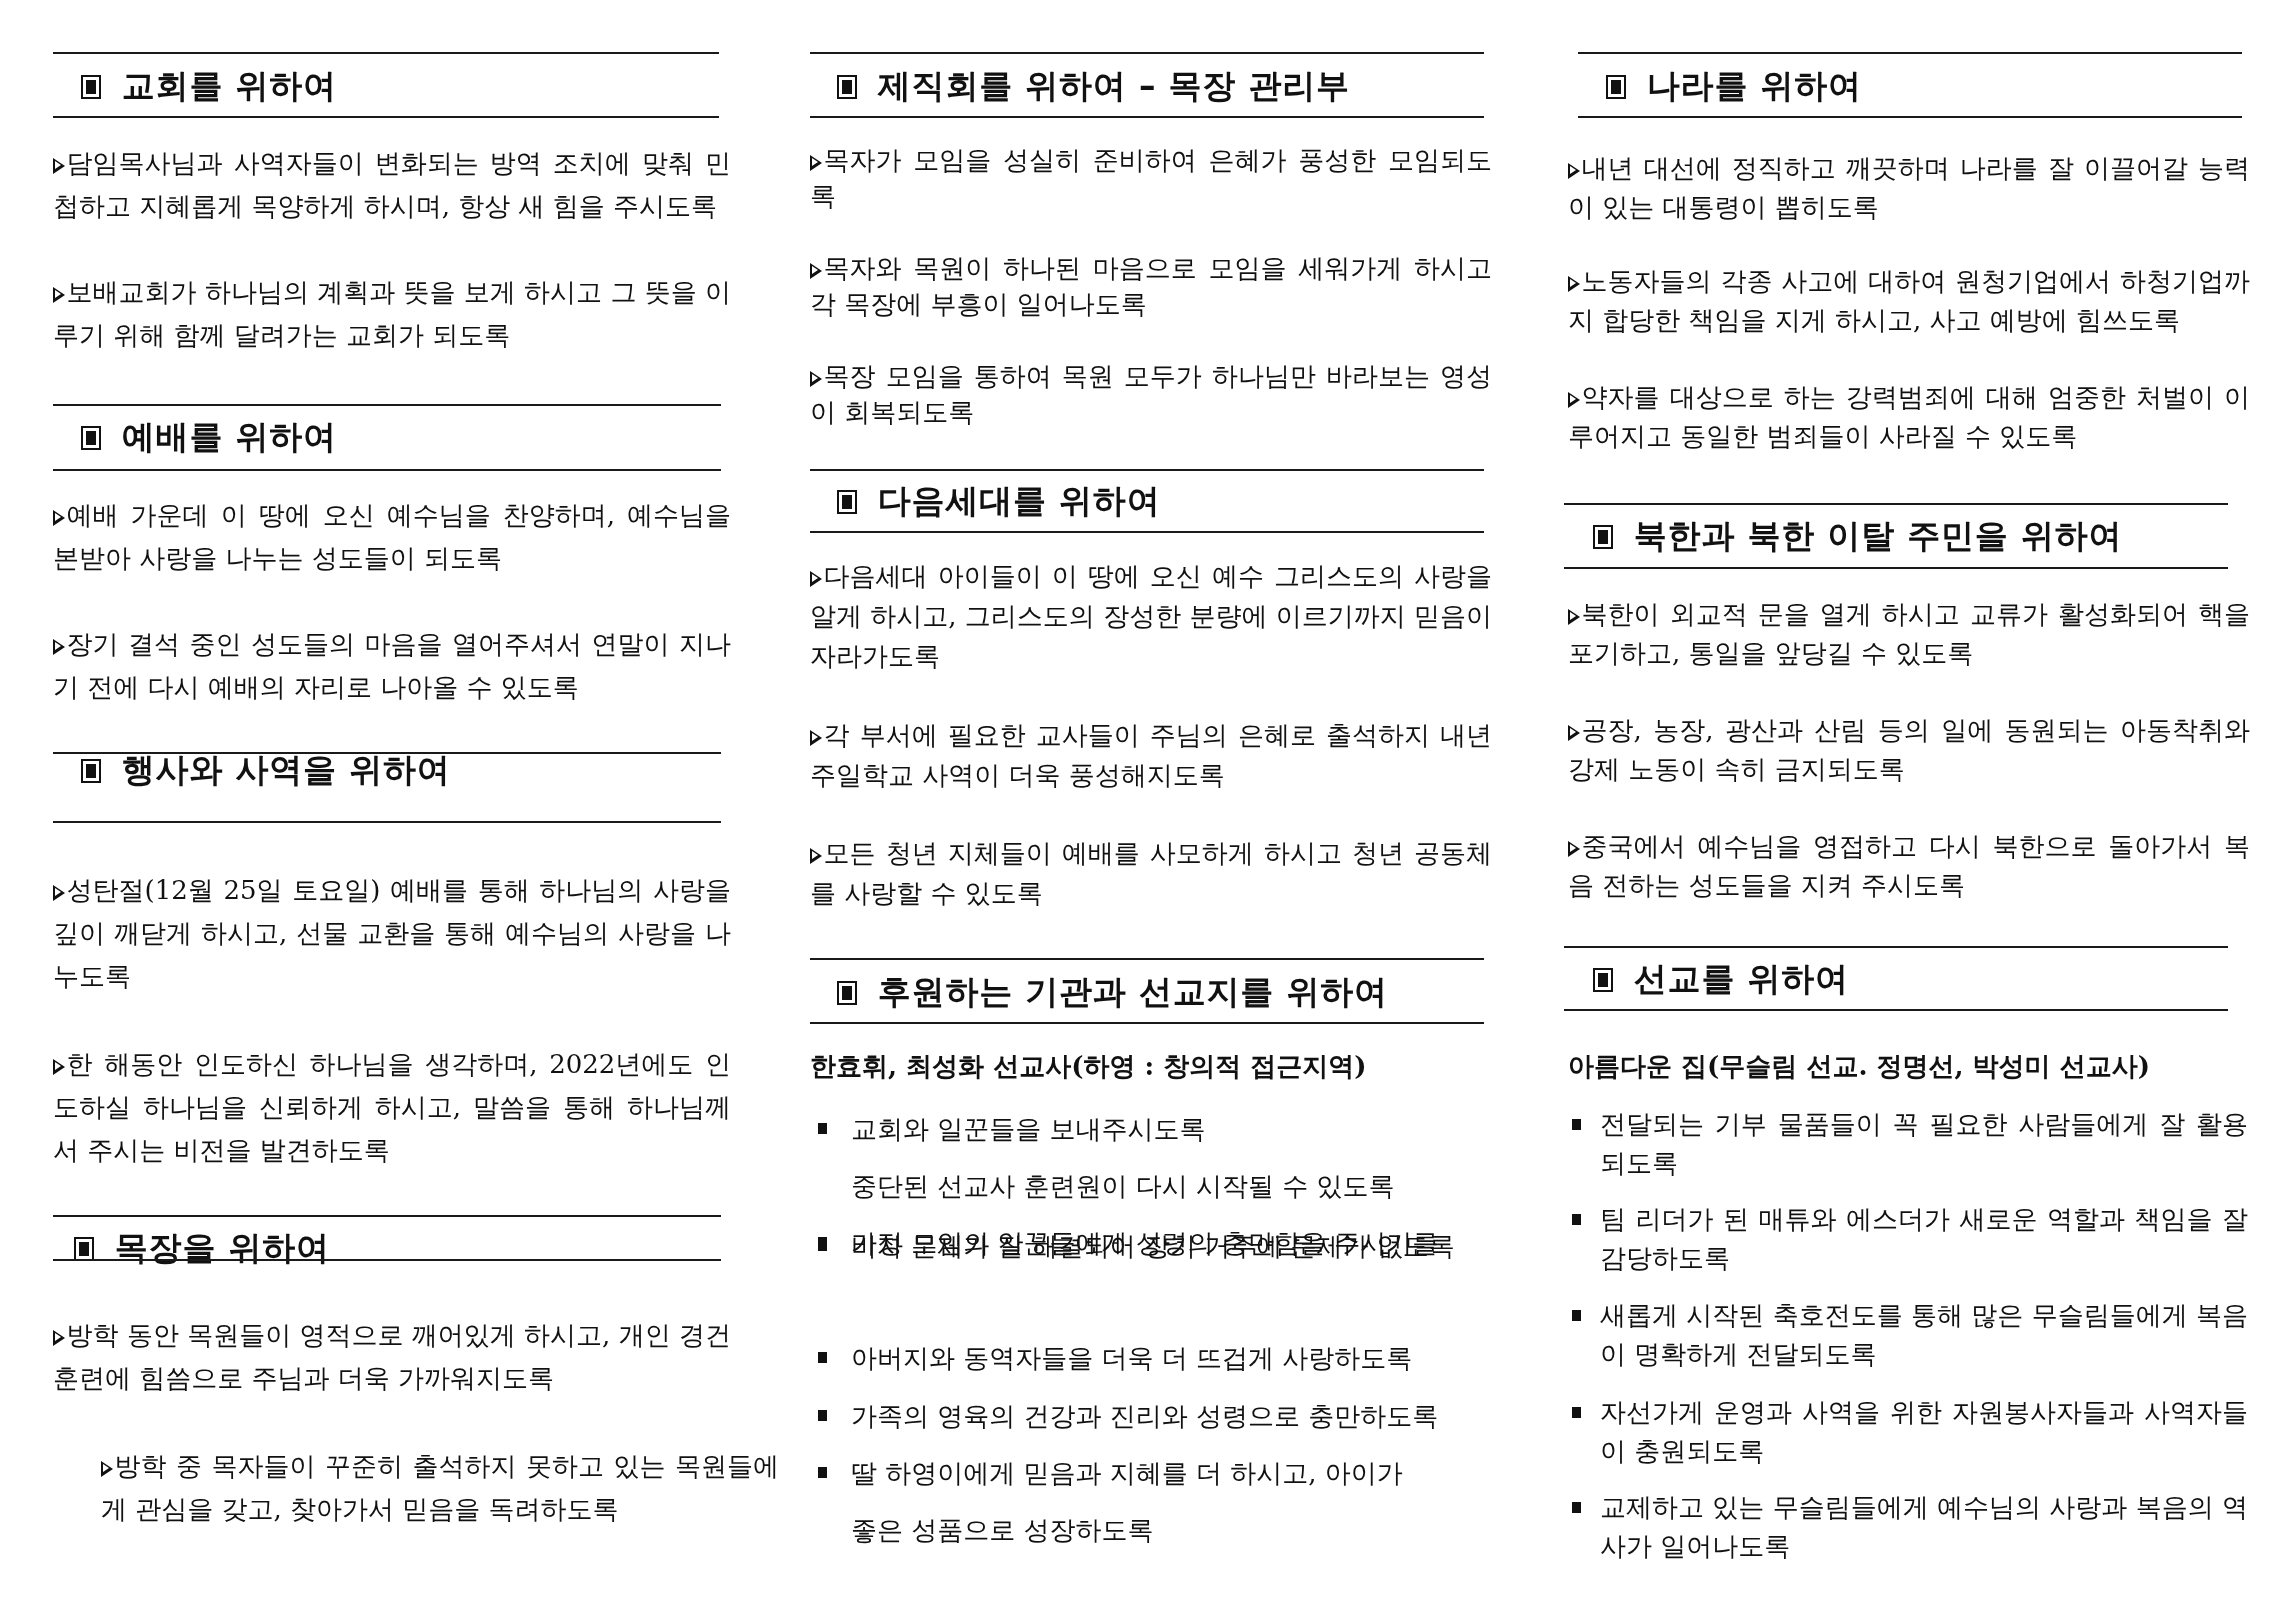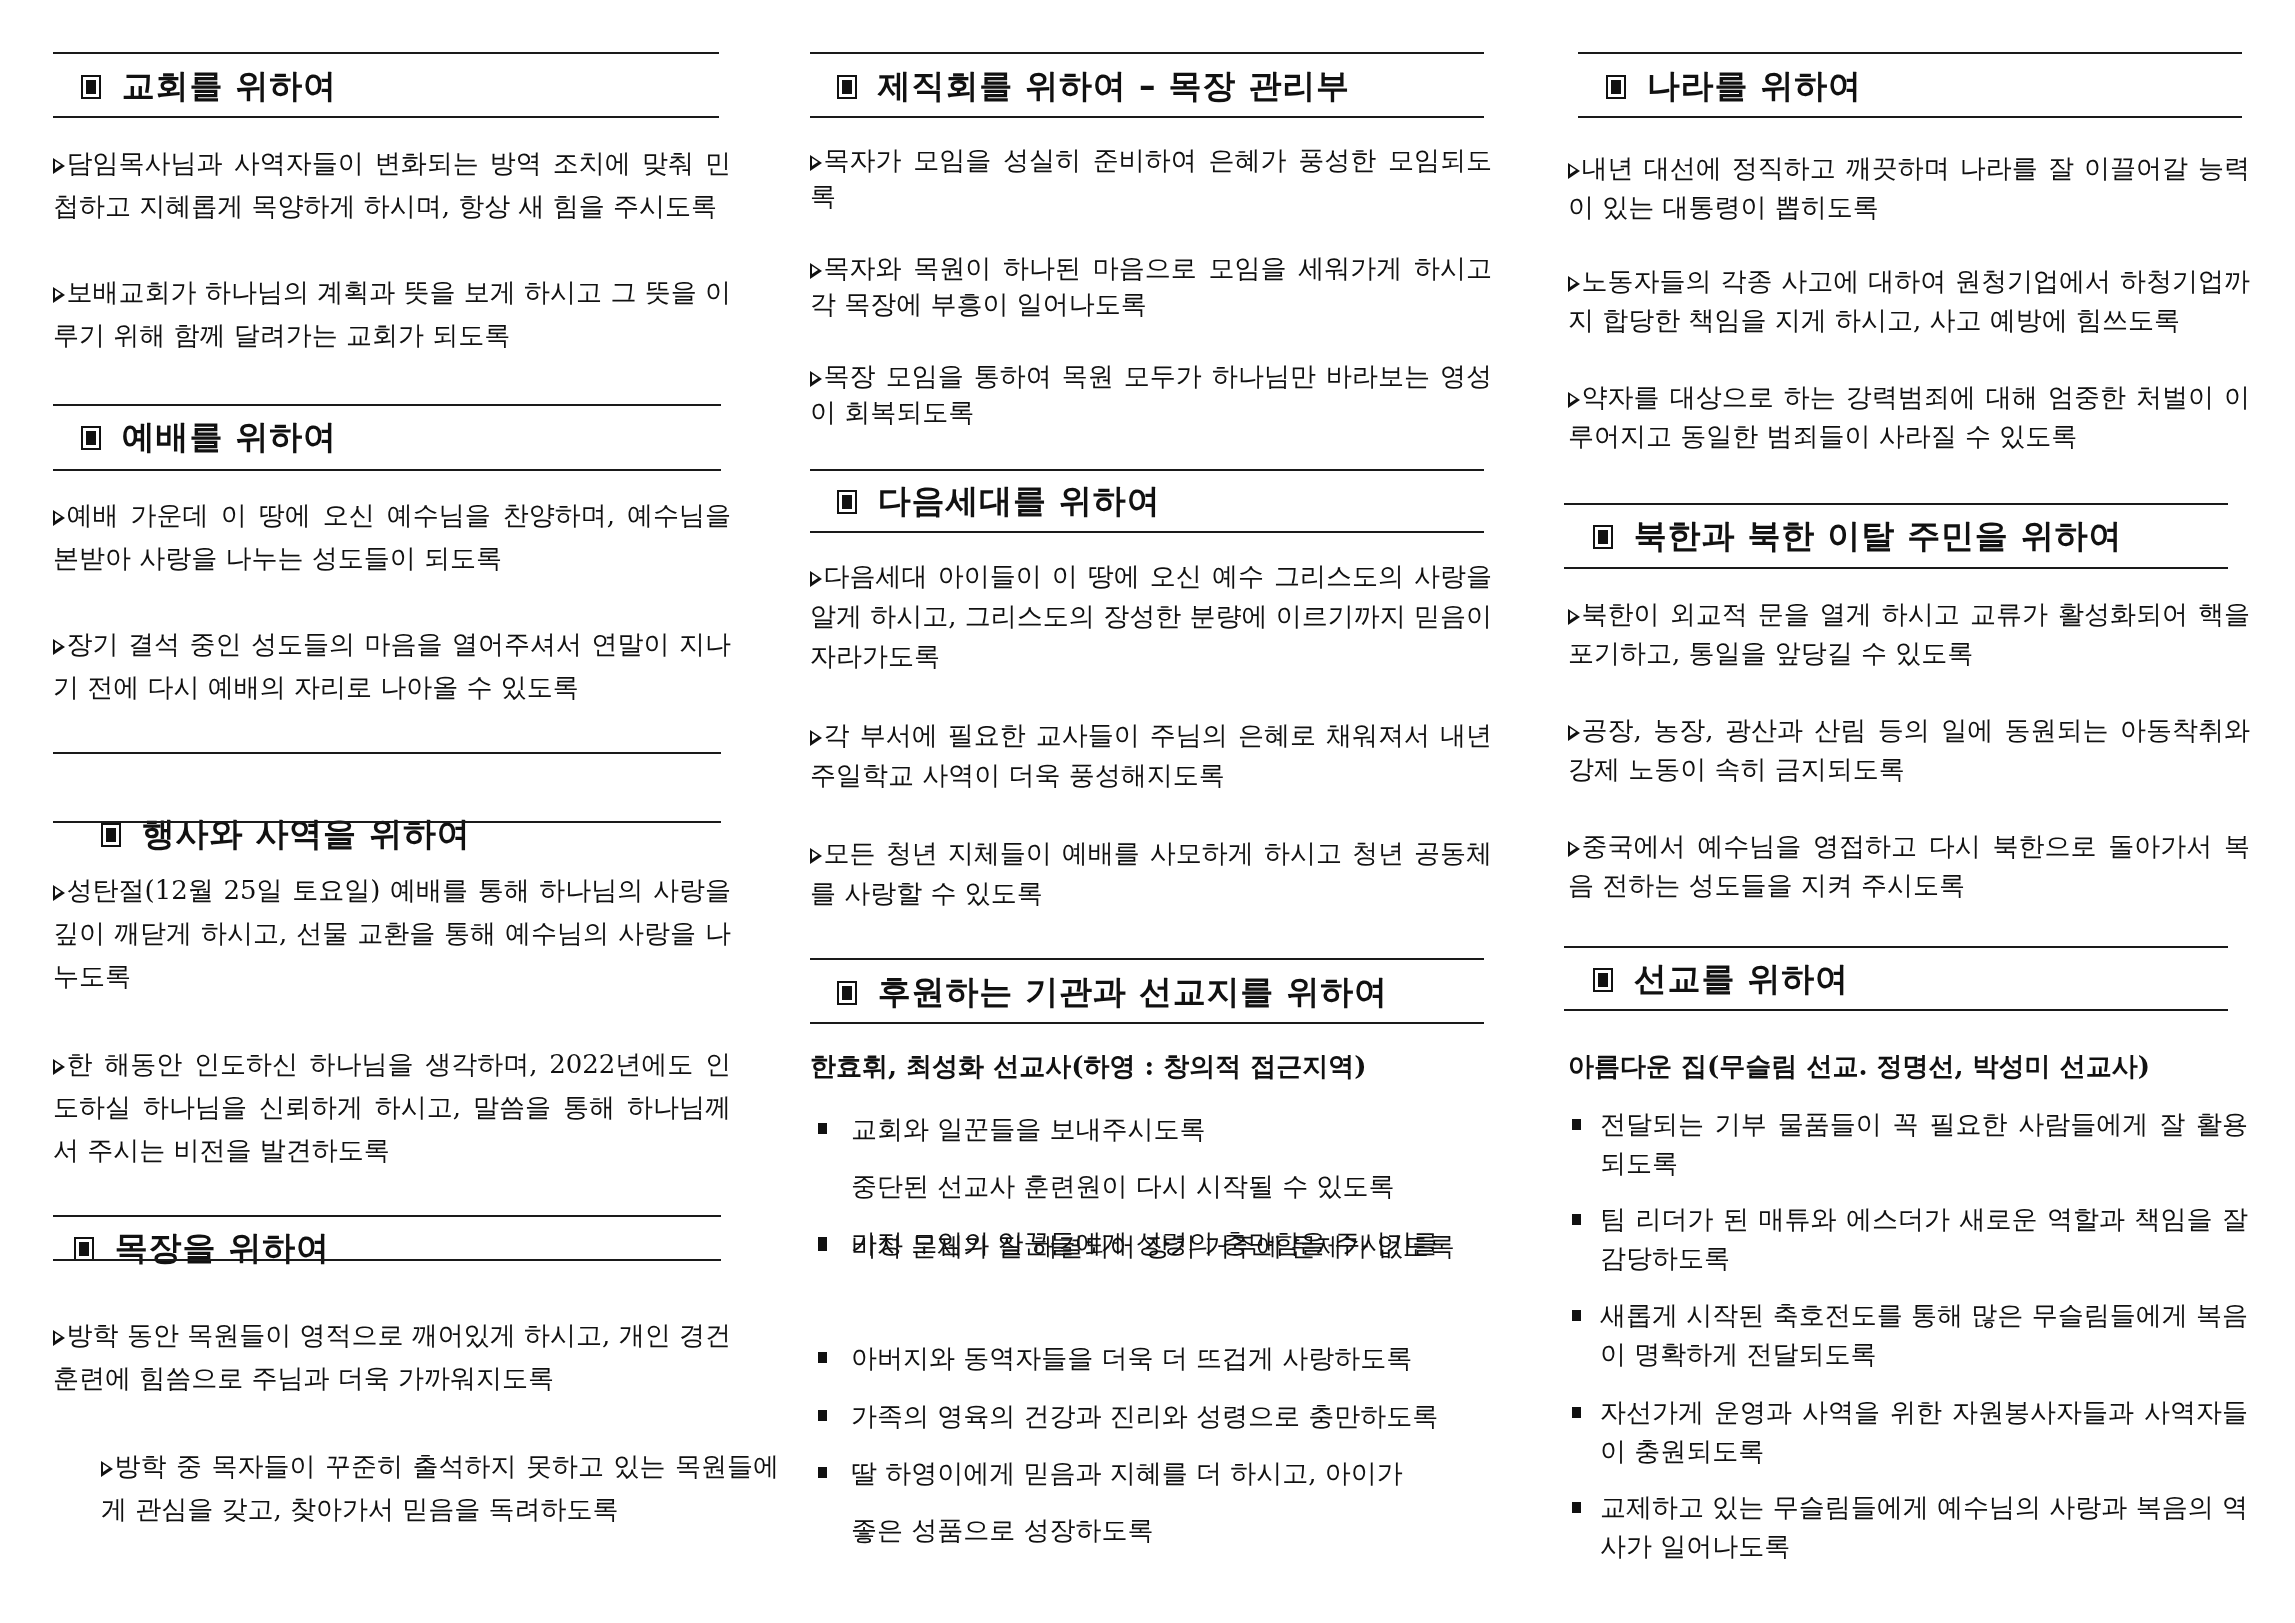--- a/index.html
+++ b/index.html
@@ -29,21 +29,21 @@
   <div class="p" style="left:53px;top:142px;width:678px;"><span class="tri"></span><span>담임목사님과 사역자들이 변화되는 방역 조치에 맞춰 민첩하고 지혜롭게 목양하게 하시며, 항상 새 힘을 주시도록</span></div>
   <div class="p" style="left:53px;top:271px;width:678px;"><span class="tri"></span><span>보배교회가 하나님의 계획과 뜻을 보게 하시고 그 뜻을 이루기 위해 함께 달려가는 교회가 되도록</span></div>
 
   <div class="rule" style="left:53px;top:404px;width:668px;"></div>
   <div class="hdr" style="left:81px;top:417px;"><span class="box"></span><span>예배를 위하여</span></div>
   <div class="rule" style="left:53px;top:469px;width:668px;"></div>
   <div class="p" style="left:53px;top:494px;width:678px;"><span class="tri"></span><span>예배 가운데 이 땅에 오신 예수님을 찬양하며, 예수님을 본받아 사랑을 나누는 성도들이 되도록</span></div>
   <div class="p" style="left:53px;top:623px;width:678px;"><span class="tri"></span><span>장기 결석 중인 성도들의 마음을 열어주셔서 연말이 지나기 전에 다시 예배의 자리로 나아올 수 있도록</span></div>
 
   <div class="rule" style="left:53px;top:752px;width:668px;"></div>
-  <div class="hdr" style="left:81px;top:814px;margin-left:20px;"><span class="box"></span><span>행사와 사역을 위하여</span></div>
+  <div class="hdr" style="left:81px;top:750px;"><span class="box"></span><span>행사와 사역을 위하여</span></div>
   <div class="rule" style="left:53px;top:821px;width:668px;"></div>
   <div class="p" style="left:53px;top:869px;width:678px;"><span class="tri"></span><span>성탄절(12월 25일 토요일) 예배를 통해 하나님의 사랑을 깊이 깨닫게 하시고, 선물 교환을 통해 예수님의 사랑을 나누도록</span></div>
   <div class="p" style="left:53px;top:1043px;width:678px;"><span class="tri"></span><span>한 해동안 인도하신 하나님을 생각하며, 2022년에도 인도하실 하나님을 신뢰하게 하시고, 말씀을 통해 하나님께서 주시는 비전을 발견하도록</span></div>
 
   <div class="rule" style="left:53px;top:1215px;width:668px;"></div>
   <div class="hdr" style="left:74px;top:1228px;"><span class="box"></span><span>목장을 위하여</span></div>
   <div class="rule" style="left:53px;top:1258px;width:668px;opacity:0;"></div>
   <div class="rule" style="left:53px;top:1259px;width:668px;"></div>
   <div class="p" style="left:53px;top:1314px;width:678px;"><span class="tri"></span><span>방학 동안 목원들이 영적으로 깨어있게 하시고, 개인 경건 훈련에 힘씀으로 주님과 더욱 가까워지도록</span></div>
   <div class="p" style="left:53px;top:1445px;width:678px;margin-left:48px;"><span class="tri"></span><span>방학 중 목자들이 꾸준히 출석하지 못하고 있는 목원들에게 관심을 갖고, 찾아가서 믿음을 독려하도록</span></div>
@@ -55,21 +55,21 @@
   <div class="hdr" style="left:837px;top:66px;"><span class="box"></span><span>제직회를 위하여 – 목장 관리부</span></div>
   <div class="rule" style="left:810px;top:116px;width:674px;"></div>
   <div class="p" style="left:810px;top:142px;width:682px;line-height:36px;"><span class="tri"></span><span>목자가 모임을 성실히 준비하여 은혜가 풍성한 모임되도록</span></div>
   <div class="p" style="left:810px;top:250px;width:682px;line-height:36px;"><span class="tri"></span><span>목자와 목원이 하나된 마음으로 모임을 세워가게 하시고 각 목장에 부흥이 일어나도록</span></div>
   <div class="p" style="left:810px;top:358px;width:682px;line-height:36px;"><span class="tri"></span><span>목장 모임을 통하여 목원 모두가 하나님만 바라보는 영성이 회복되도록</span></div>
 
   <div class="rule" style="left:810px;top:469px;width:674px;"></div>
   <div class="hdr" style="left:837px;top:481px;"><span class="box"></span><span>다음세대를 위하여</span></div>
   <div class="rule" style="left:810px;top:531px;width:674px;"></div>
   <div class="p" style="left:810px;top:556px;width:682px;line-height:40px;"><span class="tri"></span><span>다음세대 아이들이 이 땅에 오신 예수 그리스도의 사랑을 알게 하시고, 그리스도의 장성한 분량에 이르기까지 믿음이 자라가도록</span></div>
-  <div class="p" style="left:810px;top:715px;width:682px;line-height:40px;"><span class="tri"></span><span>각 부서에 필요한 교사들이 주님의 은혜로 채워져서 내년 주일학교 사역이 더욱 풍성해지도록</span></div>
+  <div class="p" style="left:810px;top:715px;width:682px;line-height:40px;"><span class="tri"></span><span>각 부서에 필요한 교사들이 주님의 은혜로 출석하지 내년 주일학교 사역이 더욱 풍성해지도록</span></div>
   <div class="p" style="left:810px;top:833px;width:682px;line-height:40px;"><span class="tri"></span><span>모든 청년 지체들이 예배를 사모하게 하시고 청년 공동체를 사랑할 수 있도록</span></div>
 
   <div class="rule" style="left:810px;top:958px;width:674px;"></div>
   <div class="hdr" style="left:837px;top:972px;"><span class="box"></span><span>후원하는 기관과 선교지를 위하여</span></div>
   <div class="rule" style="left:810px;top:1022px;width:674px;"></div>
   <div class="sub" style="left:810px;top:1047px;">한효휘, 최성화 선교사(하영 : 창의적 접근지역)</div>
 
   <div class="bl" style="left:818px;top:1101px;width:676px;">
       <span class="sq"></span>
       <span class="txt" style="padding-left:33px;">교회와 일꾼들을 보내주시도록</span>

